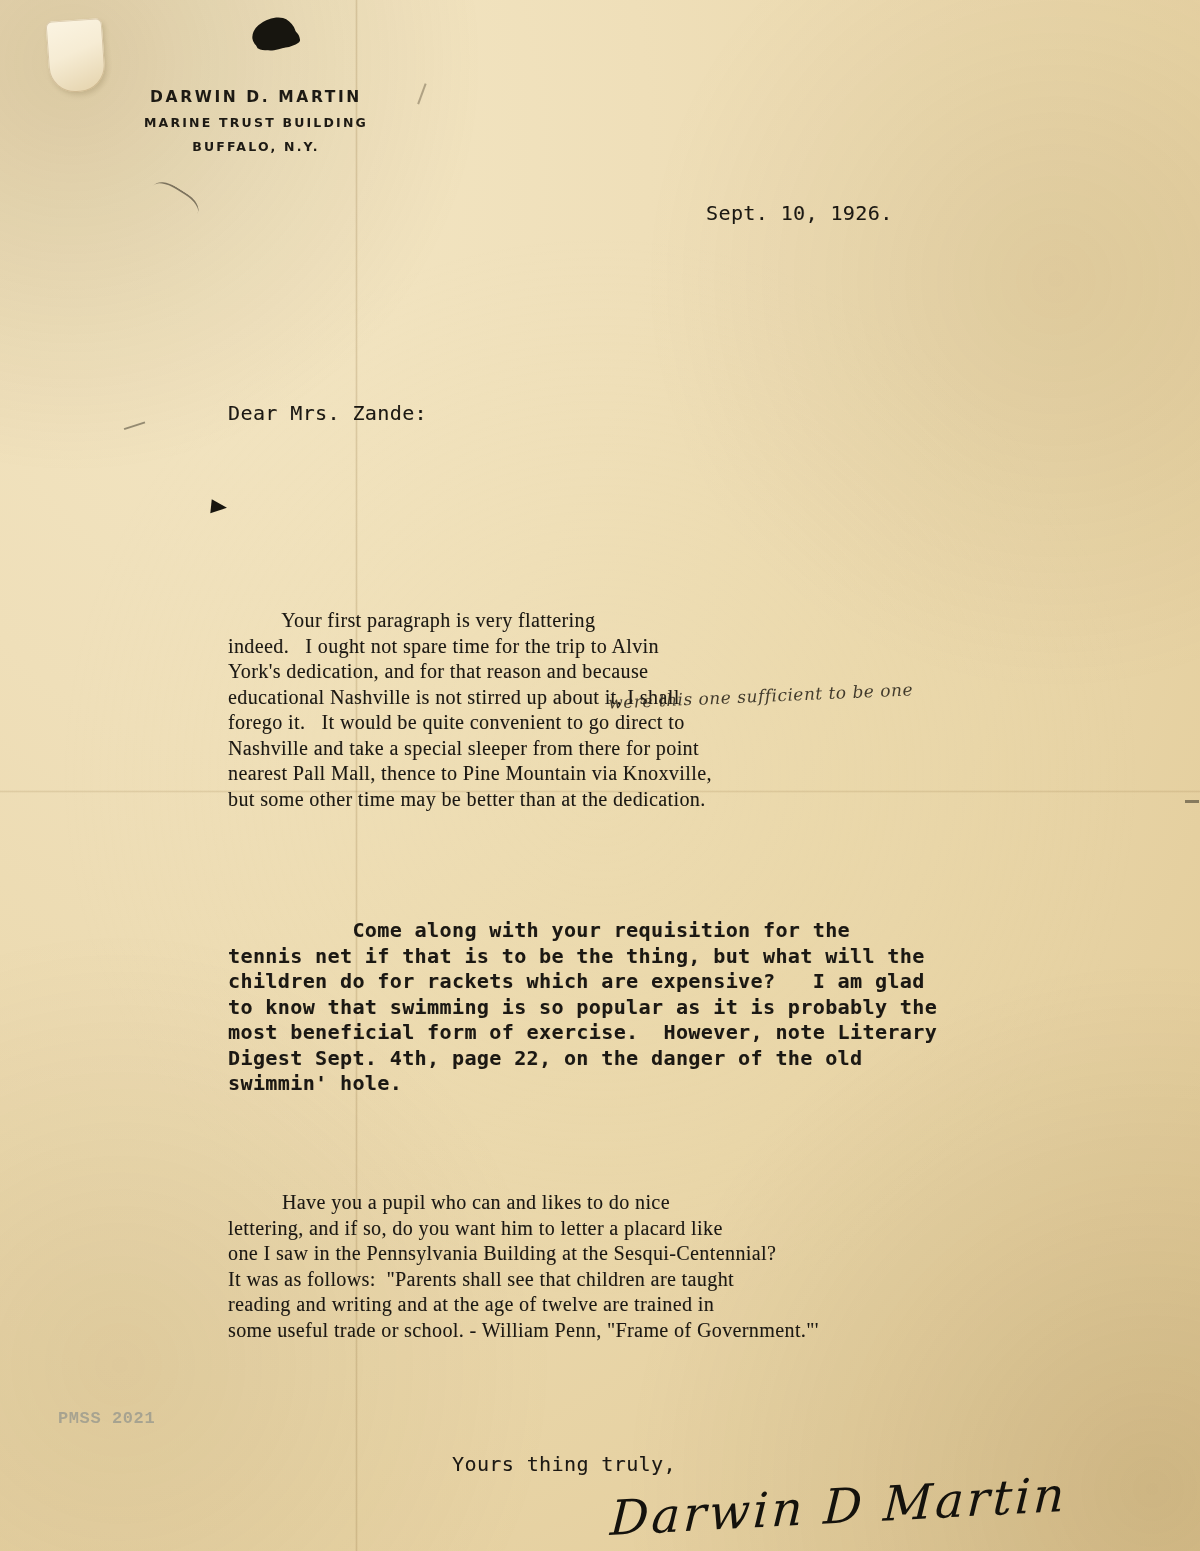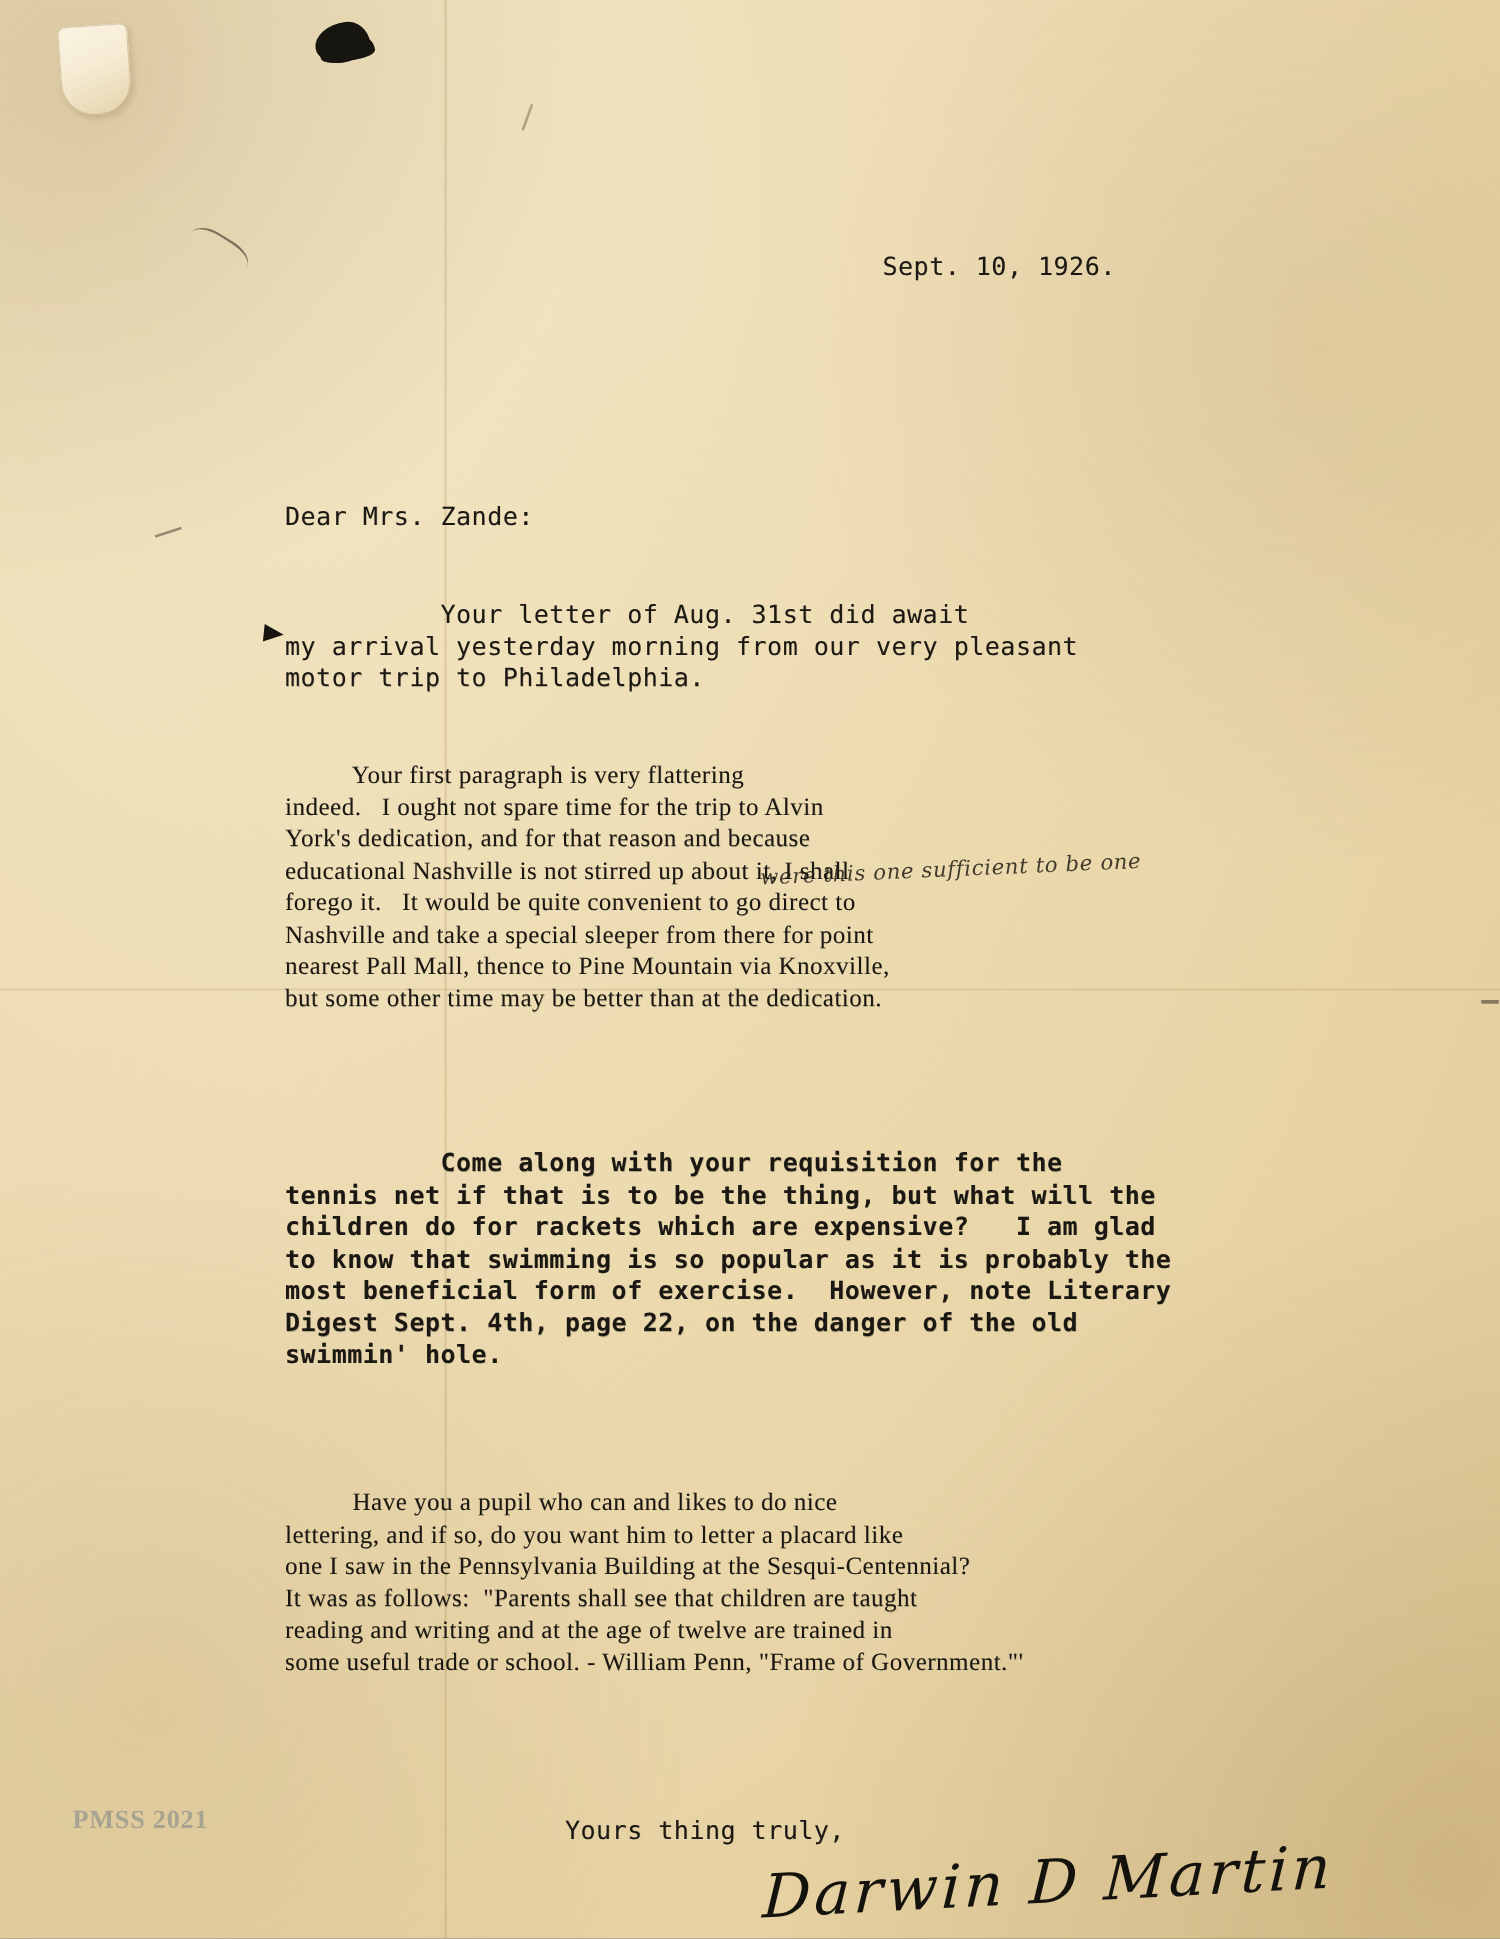--- a/index.html
+++ b/index.html
@@ -196,23 +196,23 @@
     letter-spacing: 3px;
     color: #14120d;
     transform: rotate(-3deg) skewX(-6deg);
     white-space: pre;
   }
 
   
   .archive-id {
     position: absolute;
     left: 58px;
-    top: 1443px;
-    font-family: Liberation Serif, serif;
-    font-size: 21px;
+    top: 1409px;
+    font-family: Liberation Mono, monospace;
+    font-size: 17px;
     font-weight: 700;
     letter-spacing: 0.6px;
     color: #9a9a8e;
     opacity: 0.8;
   }
 </style>
 </head>
 <body>
 
 <div class="page">
@@ -220,29 +220,31 @@
   <div class="fold"></div>
   <div class="fold-h"></div>
   <div class="clip-mark"></div>
   <div class="ink-blot"></div>
   <div class="scratch1"></div>
   <div class="scratch2"></div>
   <div class="scratch3"></div>
   <div class="scratch4"></div>
   <div class="arrow-mark"></div>
 
+  <div class="letterhead">
+    <div class="lh-name">DARWIN D. MARTIN</div>
+    <div class="lh-line2">MARINE TRUST BUILDING</div>
+    <div class="lh-line3">BUFFALO, N.Y.</div>
+  </div>
 
   <div class="typed date">Sept. 10, 1926.</div>
 
 
   <div class="typed salutation">Dear Mrs. Zande:</div>
 
-  <div class="typed body-block p1">          Your letter of Aug. 31st did await
-my arrival yesterday morning from our very pleasant
-motor trip to Philadelphia.</div>
   <div class="typed body-block p2">          Your first paragraph is very flattering
 indeed.   I ought not spare time for the trip to Alvin
 York's dedication, and for that reason and because
 educational Nashville is not stirred up about it, I shall
 forego it.   It would be quite convenient to go direct to
 Nashville and take a special sleeper from there for point
 nearest Pall Mall, thence to Pine Mountain via Knoxville,
 but some other time may be better than at the dedication.</div>
   <div class="typed body-block p4">          Come along with your requisition for the
 tennis net if that is to be the thing, but what will the

